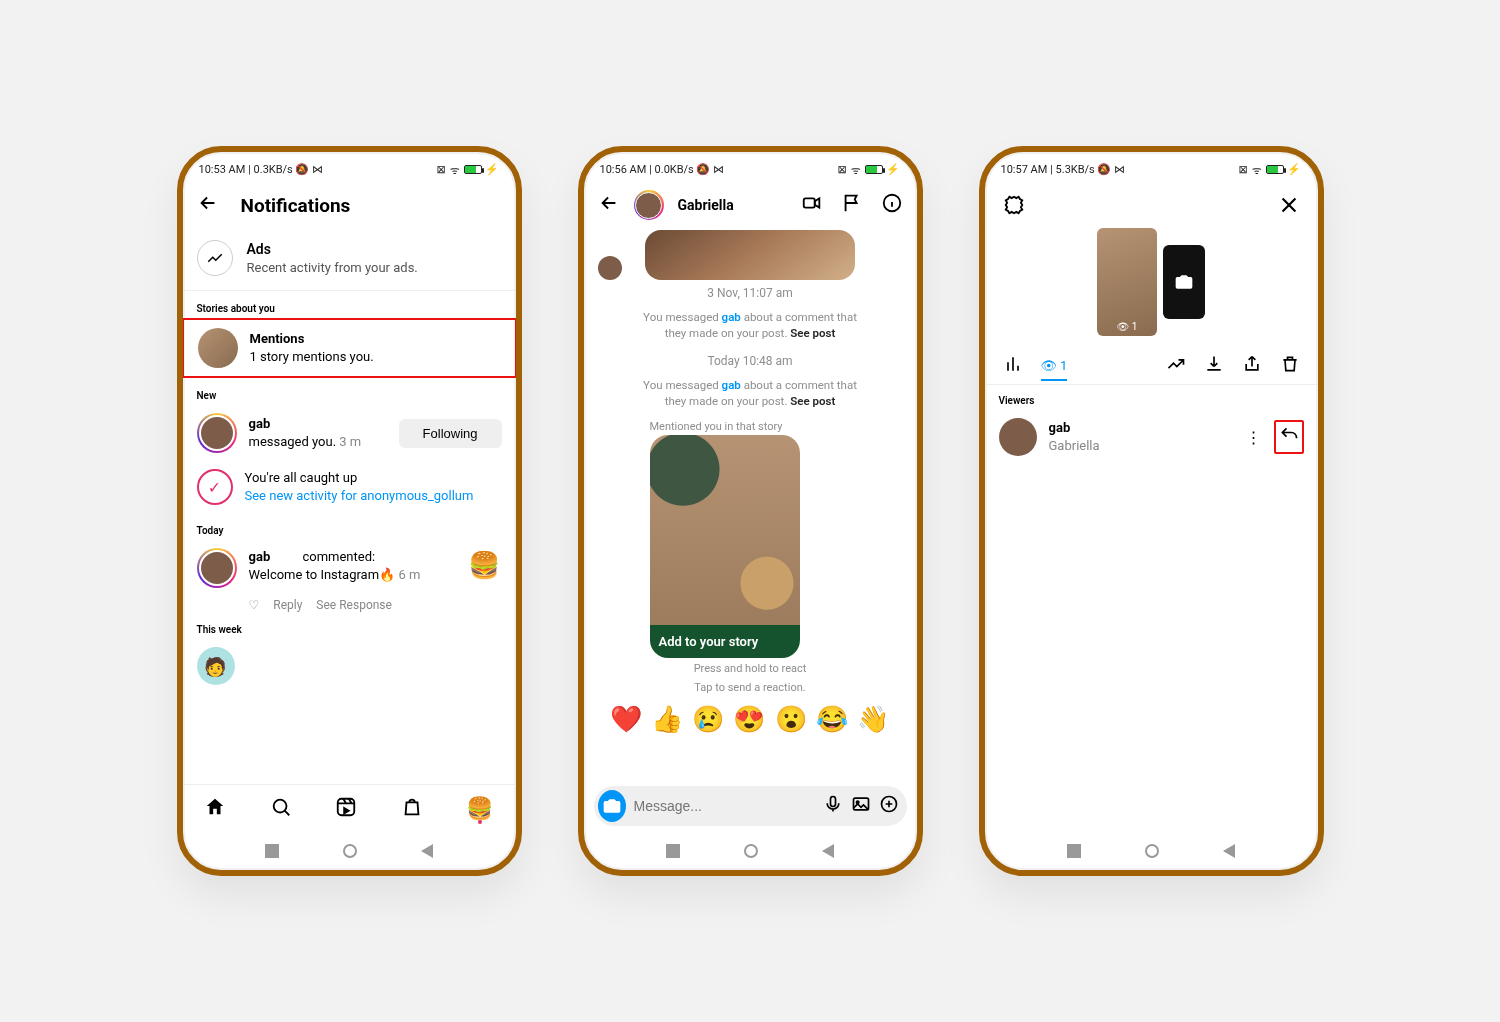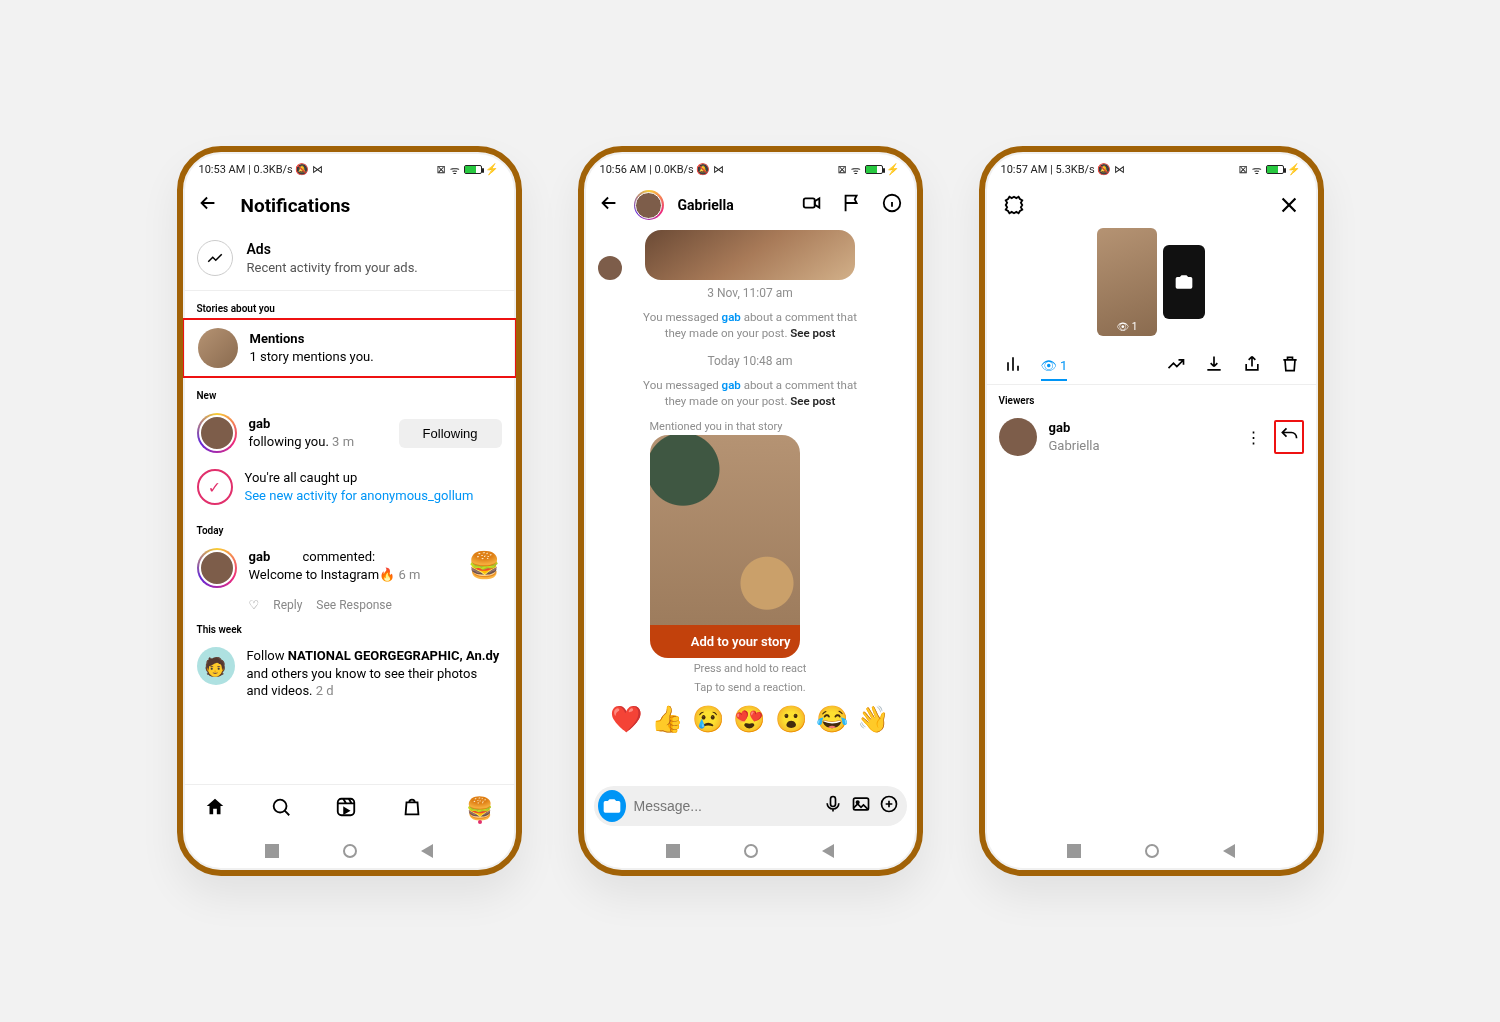--- a/index.html
+++ b/index.html
@@ -82,21 +82,21 @@
   .thread { flex:1; overflow:hidden; padding:0 14px; font-size:12px; color:#8e8e8e; text-align:center; }
   .imgmsg { width:210px; height:50px; border-radius:16px; background:linear-gradient(145deg,#6b4a35,#a87a58,#d2b089); margin:0 auto 4px; }
   .sysline { font-size:11.5px; line-height:1.4; padding:3px 34px; }
   .sysline b { color:#0095f6; font-weight:600; }
   .sysline .sp { color:#262626; font-weight:600; }
   .storyblk { width:150px; border-radius:18px; overflow:hidden; margin:0 0 0 52px; text-align:left; position:relative;}
   .storyimg { width:150px; height:190px; background:
      radial-gradient(circle at 78% 78%, #caa06a 0 26px, transparent 27px),
      radial-gradient(circle at 22% 18%, #3f5742 0 36px, transparent 37px),
      linear-gradient(180deg,#b59373,#9d7c5d); }
-  .addstory { background:#c2410c; color:#fff; font-size:13px; font-weight:600; text-align:right; padding:9px; }
+  .addstory { background:#14532d; color:#fff; font-size:13px; font-weight:600; text-align:left; padding:9px; }
   .reactions { display:flex; justify-content:space-around; padding:8px 8px 6px; font-size:26px;}
   .composer { margin:4px 10px 6px; height:40px; border-radius:22px; background:#efefef; display:flex; align-items:center; gap:8px; padding:0 8px 0 4px;}
   .composer .cam { width:32px;height:32px;border-radius:50%;background:#0095f6;color:#fff;display:flex;align-items:center;justify-content:center;}
   .composer input { flex:1; border:none; background:transparent; font-size:14px; outline:none;}
   .composer svg{width:20px;height:20px;}
 
   
   .hdr3 { display:flex; justify-content:space-between; align-items:center; padding:14px 18px 6px; }
   .hdr3 svg { width:22px;height:22px;}
   .thumbs { display:flex; gap:6px; justify-content:center; padding:2px 0 10px;}
@@ -157,21 +157,21 @@
       </div>
     </div>
 
     <div class="sect">New</div>
     <div class="row">
       <span class="av ring">
           <i></i>
         </span>
       <div class="rtext">
         <b>gab</b><br>
-        <span>following you.</span>
+        <span>messaged you.</span>
         <span class="muted">3 m</span>
       </div>
       <button class="pillbtn">Following</button>
     </div>
 
     <div class="row caughtup">
       <span class="checkring">✓</span>
       <div class="rtext">
         <span>You're all caught up</span><br>
         <span class="link">See new activity for anonymous_gollum</span>
@@ -194,24 +194,20 @@
     </div>
     <div class="smallacts">
       <span>♡</span>
       <span>Reply</span>
       <span>See Response</span>
     </div>
 
     <div class="sect">This week</div>
     <div class="row" style="align-items:flex-start;">
       <span class="finn">🧑</span>
-      <div class="rtext">
-        <span>Follow </span><b>NATIONAL GEORGEGRAPHIC, An.dy</b><span> and others you know to see their photos and videos.</span>
-        <span class="muted">2 d</span>
-      </div>
     </div>
 
     <div style="flex:1"></div>
     <div class="tabbar">
       <span><svg viewBox="0 0 24 24" fill="#000">
             <path d="M12 3l9 8h-3v9h-4v-6H10v6H6v-9H3z"></path>
           </svg></span>
       <span><svg viewBox="0 0 24 24" fill="none" stroke="#000" stroke-width="2">
             <circle cx="11" cy="11" r="7"></circle>
             <path d="M21 21l-5-5"></path>

